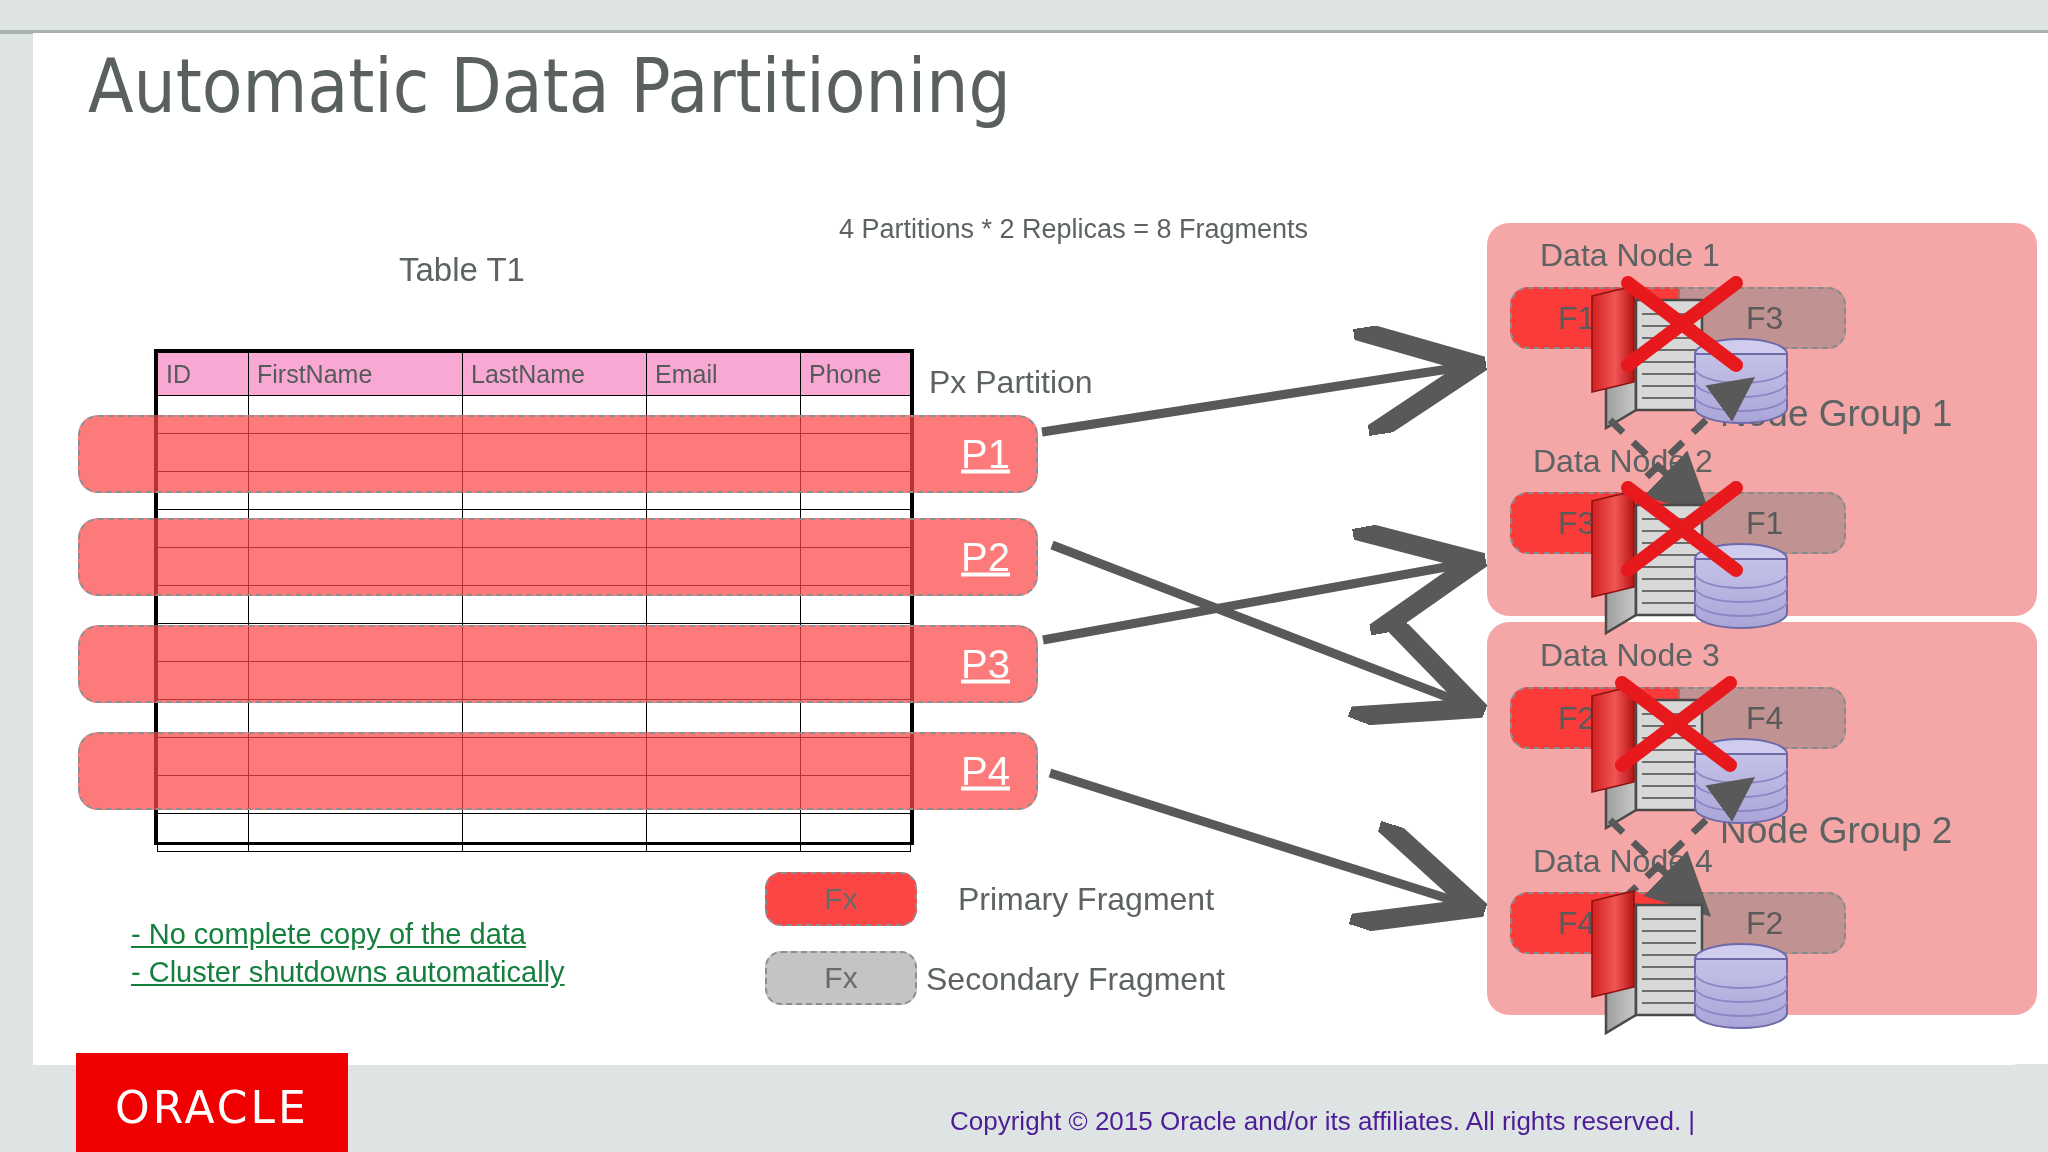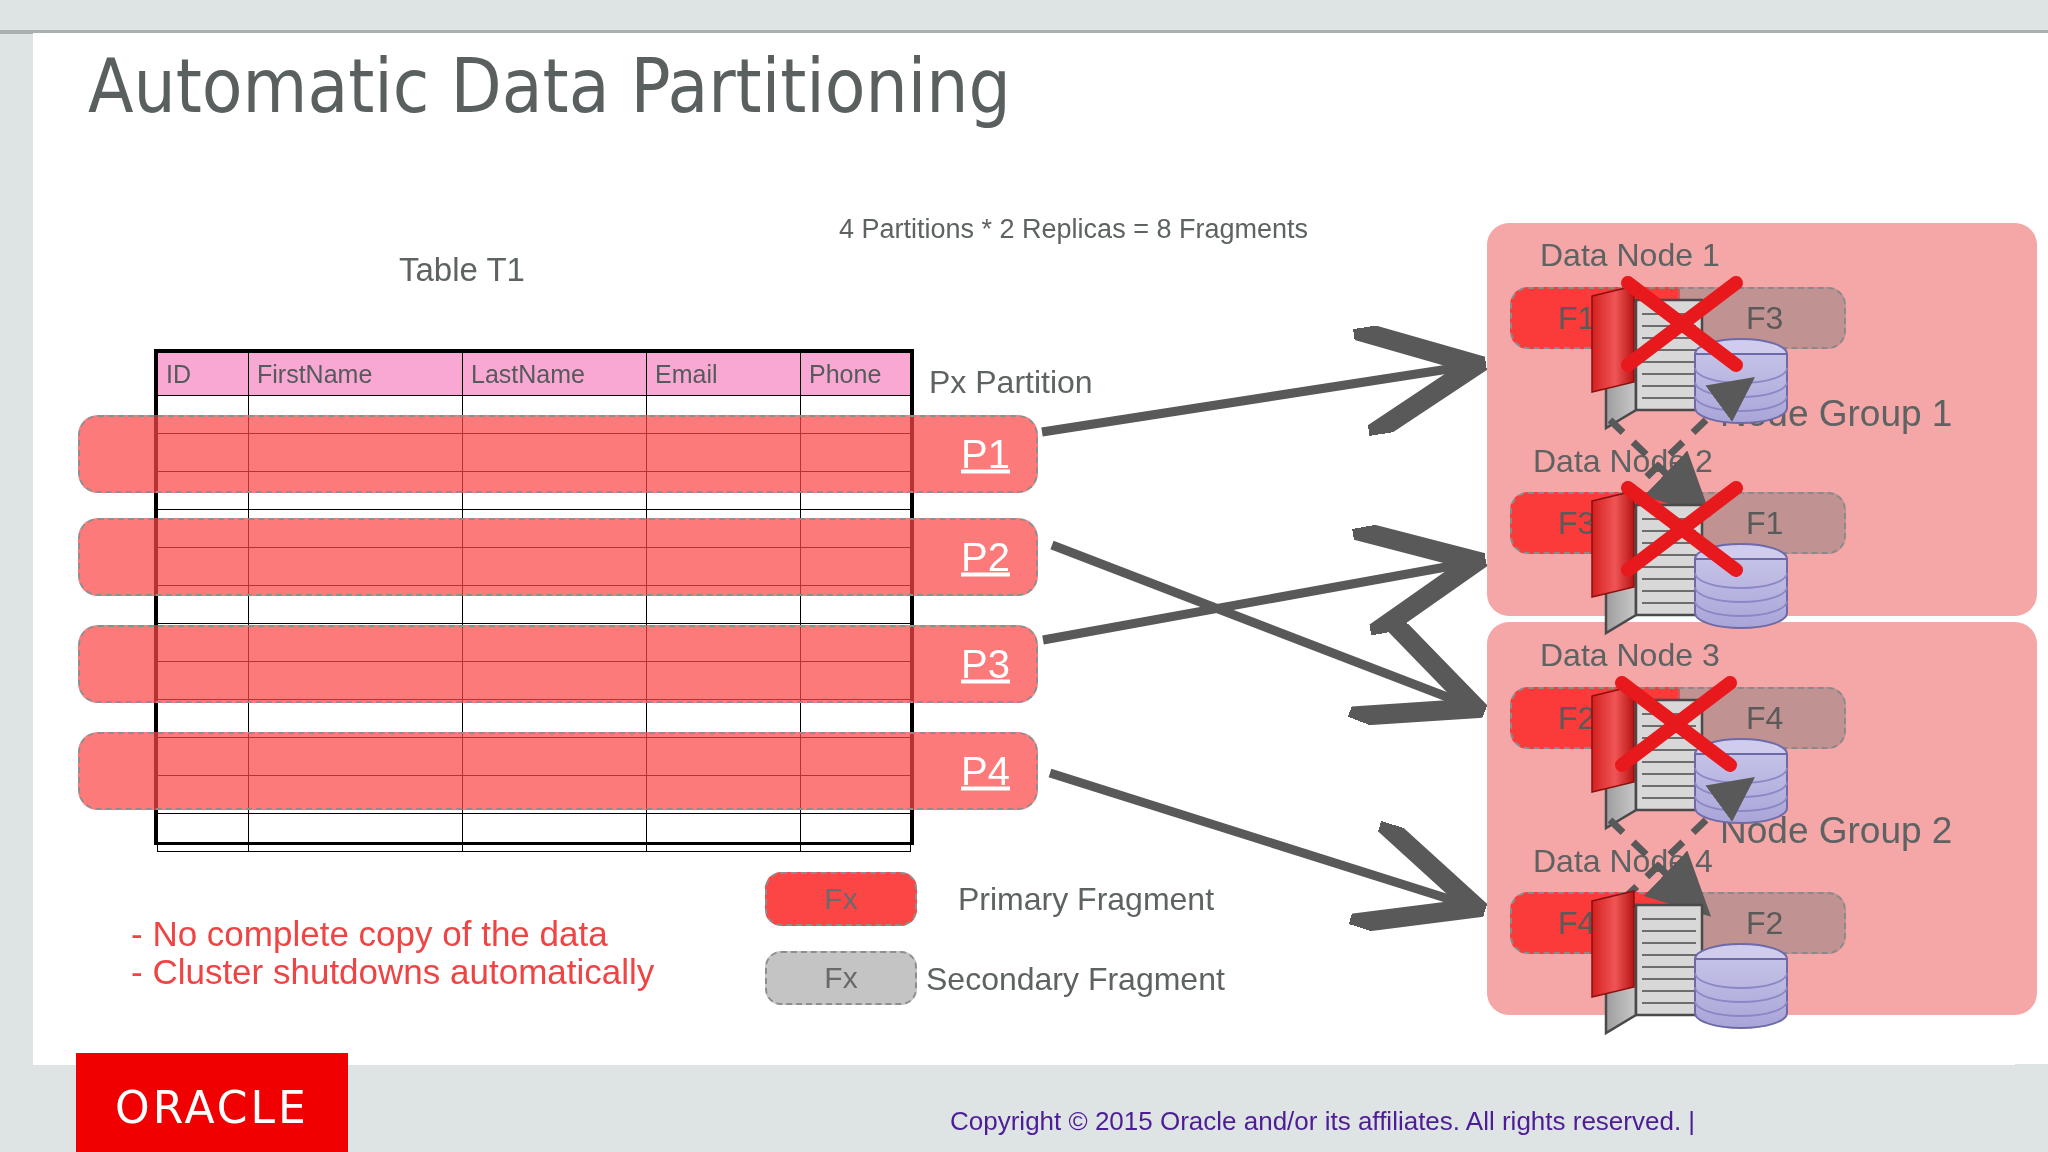--- a/index.html
+++ b/index.html
@@ -61,21 +61,21 @@
     font-size:40px;color:#ffffff;text-decoration:underline;
   }
   #p1{top:382px;}
   #p2{top:485px;}
   #p3{top:592px;}
   #p4{top:699px;}
 
   
   .bullets{
     position:absolute;left:98px;top:882px;
-    font-size:35px;color:#ef4444;line-height:38px;white-space:nowrap;
+    font-size:29px;color:#15803d;line-height:38px;white-space:nowrap;text-decoration:underline;
   }
 
   
   .legbox{
     position:absolute;width:152px;height:54px;
     border:2px dashed #8e8e8e;border-radius:16px;box-sizing:border-box;
     display:flex;align-items:center;justify-content:center;
     font-size:30px;
   }
   #legP{left:732px;top:839px;background:#fc4646;color:#6a6a6a;}

